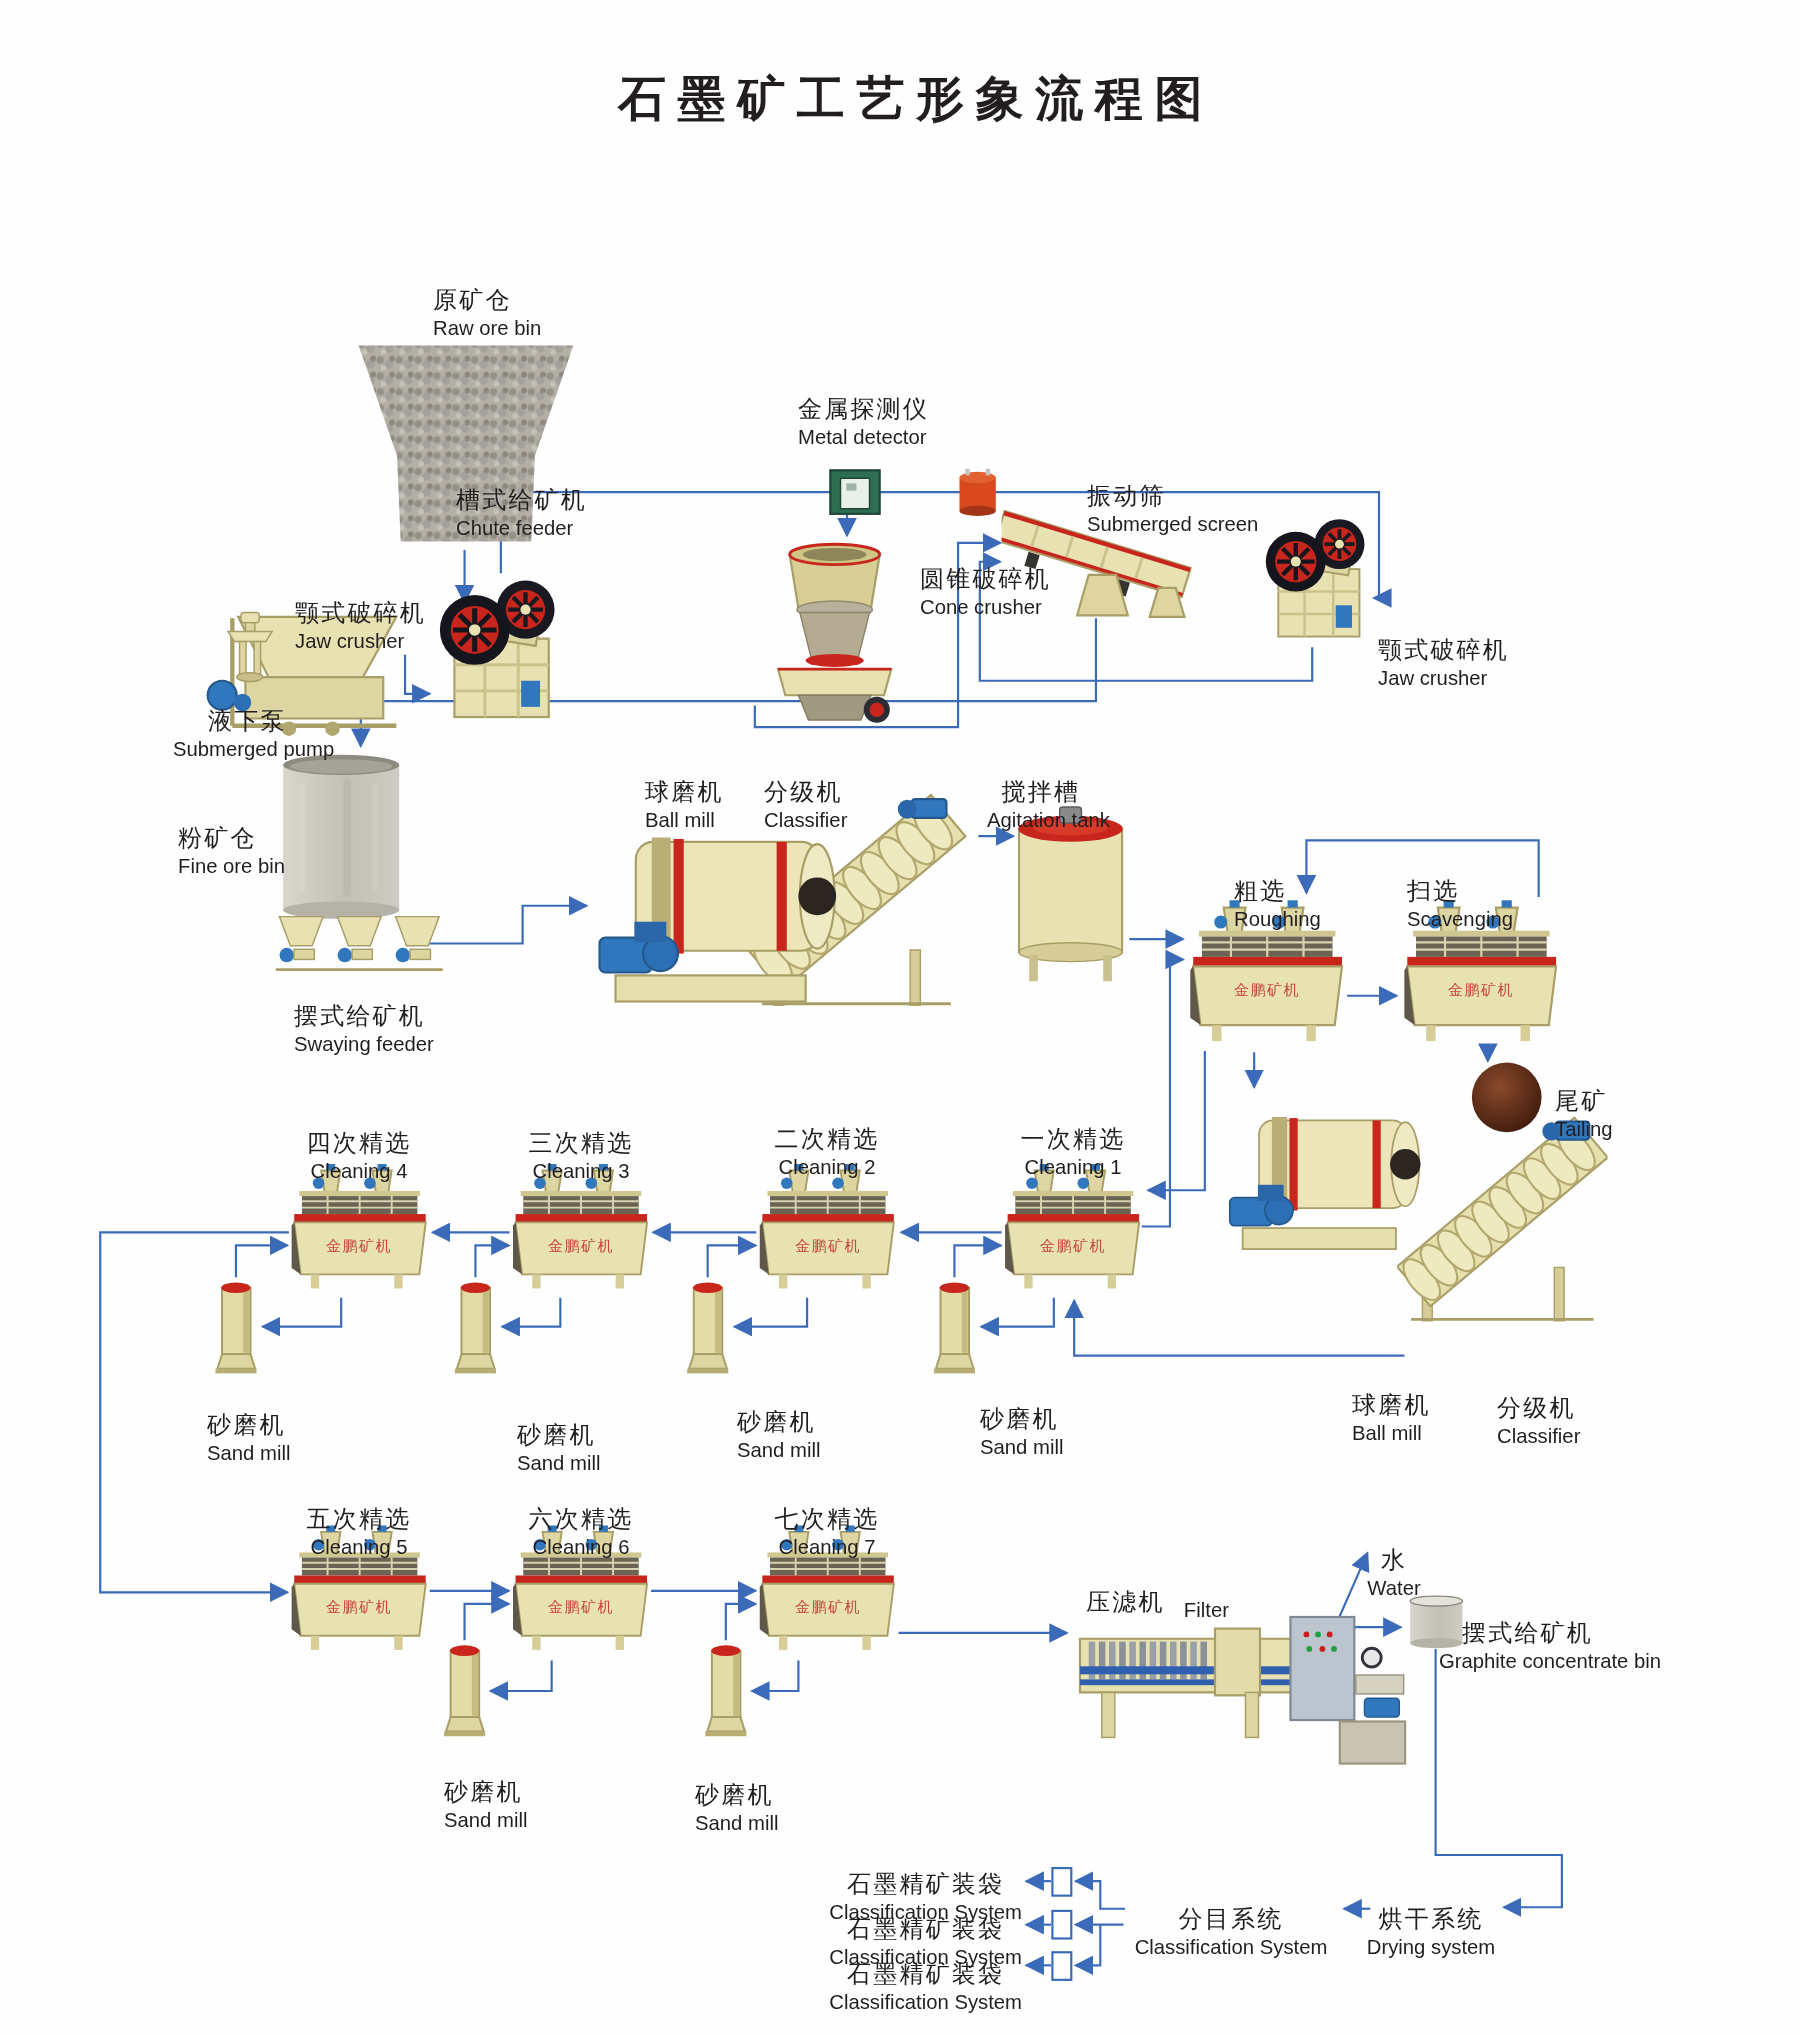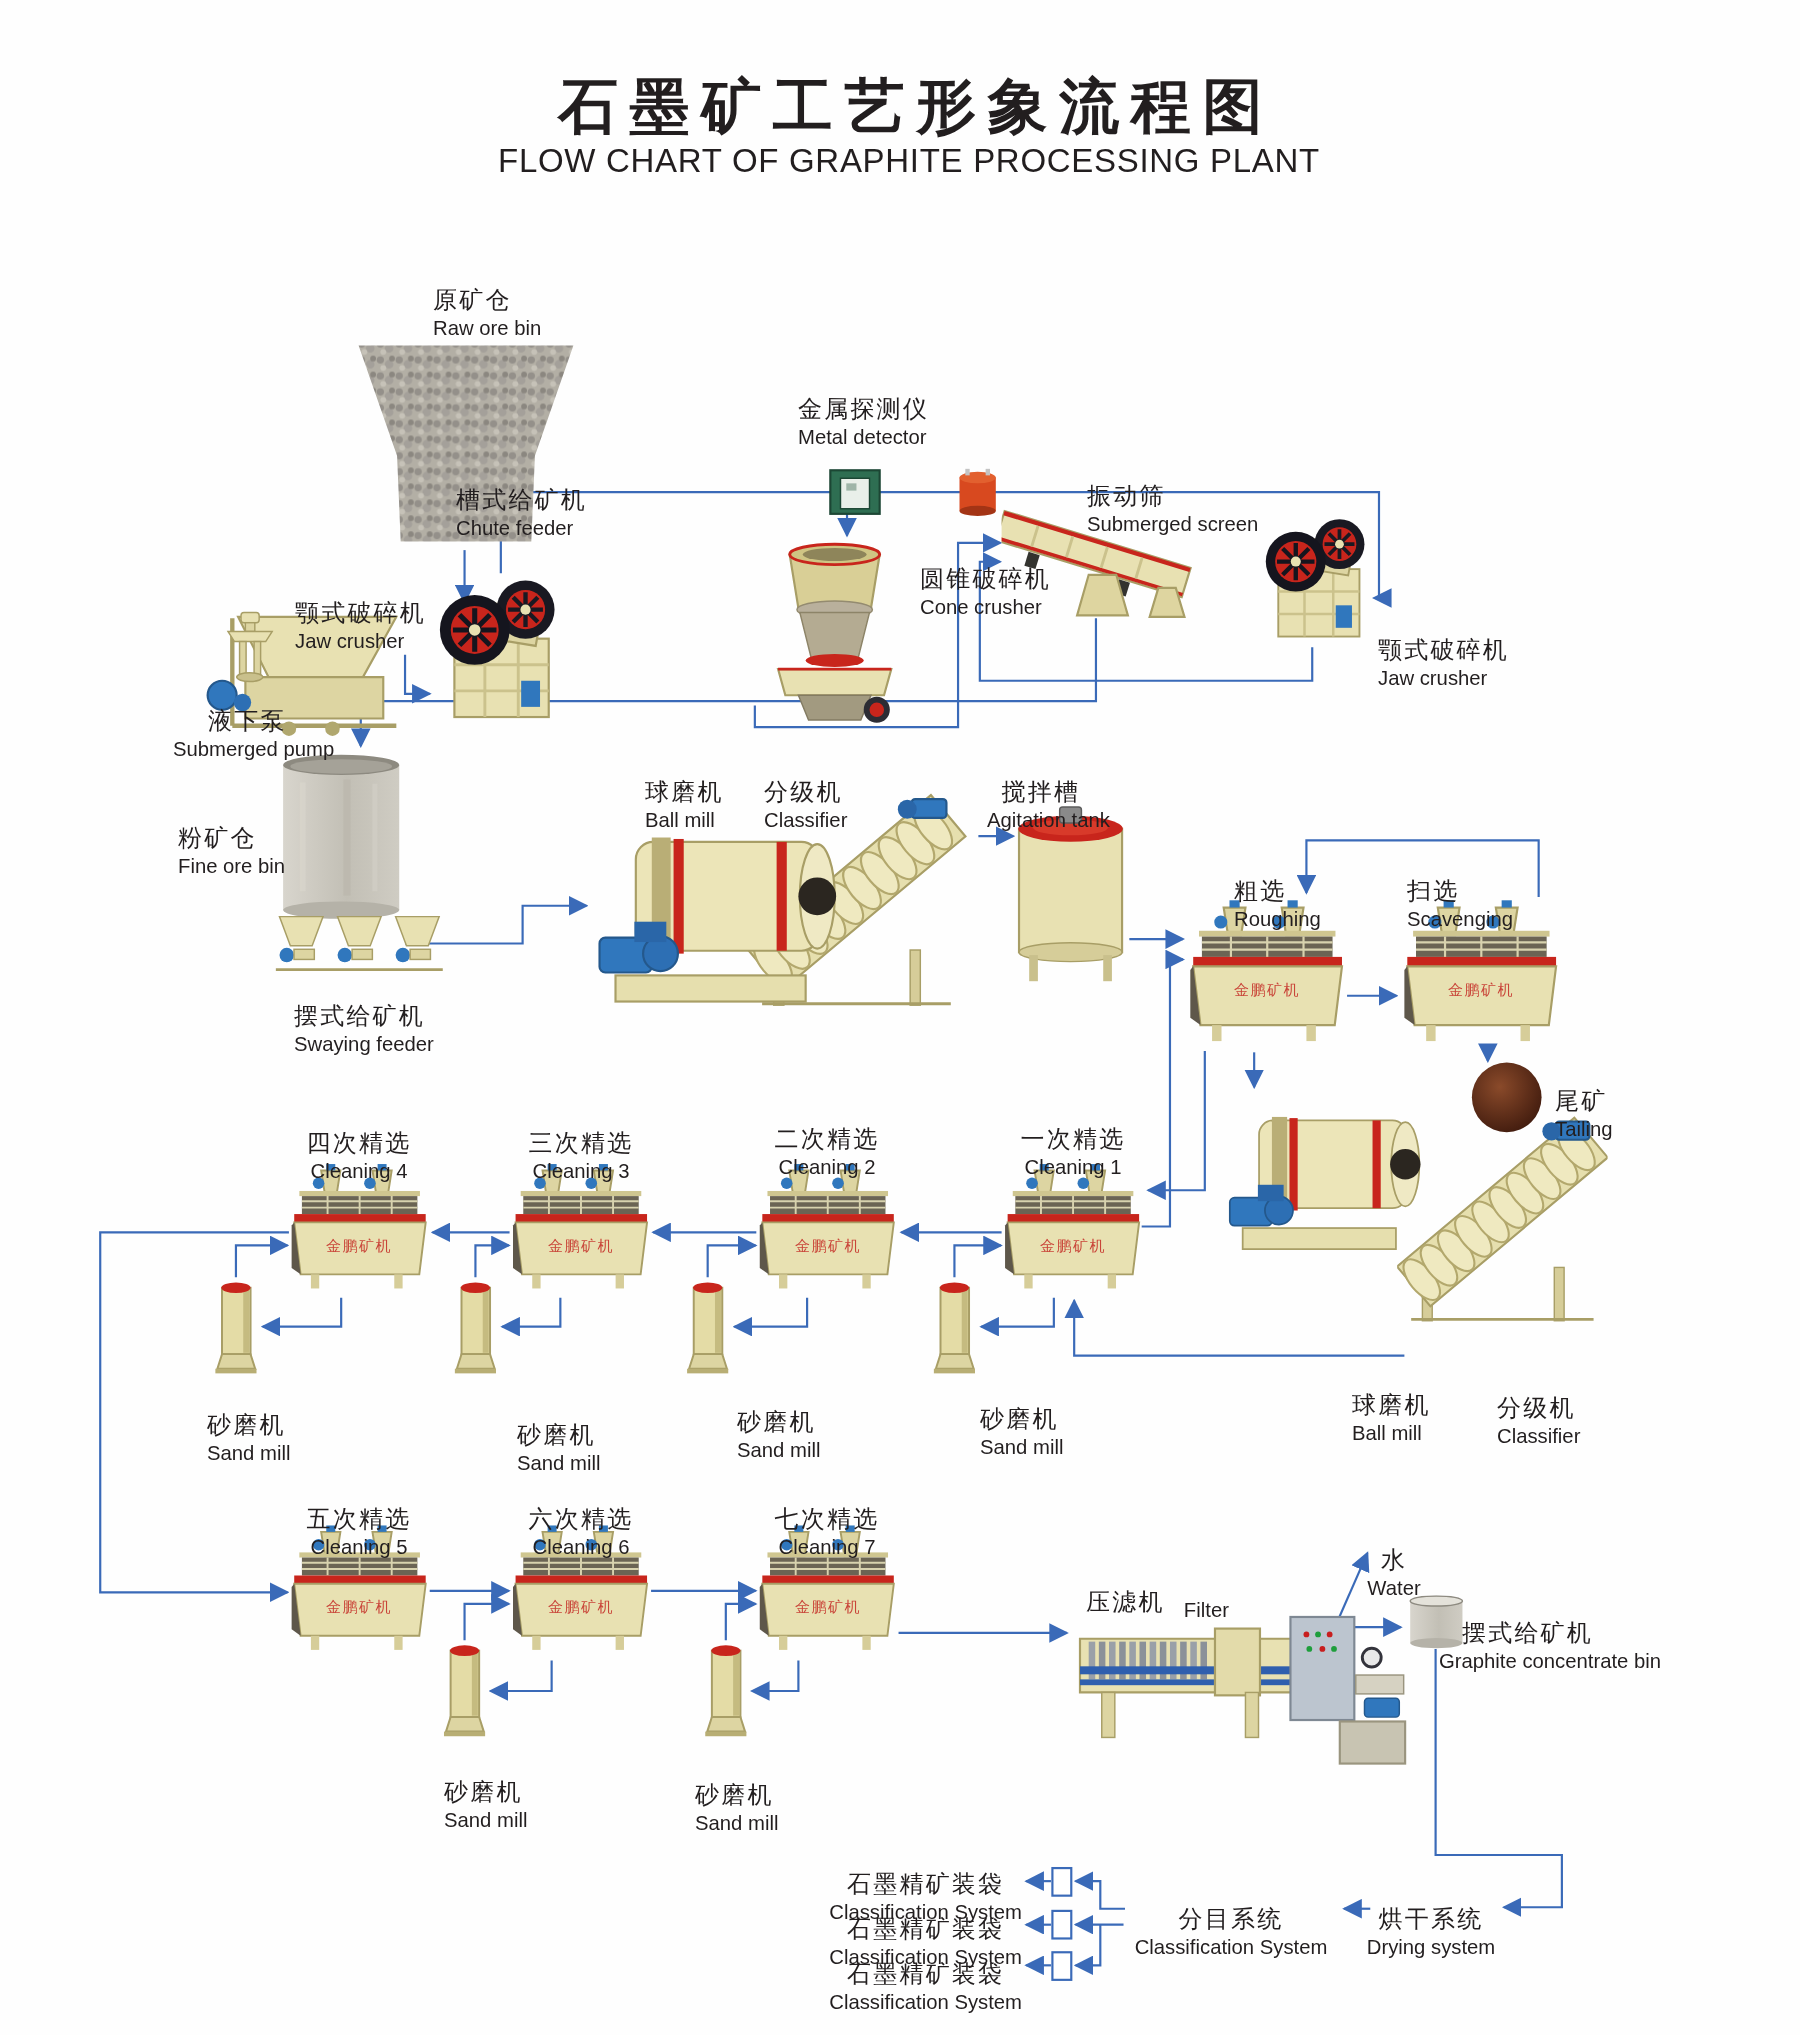--- a/index.html
+++ b/index.html
@@ -7,21 +7,21 @@
           font-family:"Liberation Sans",sans-serif;color:#221e1f;overflow:hidden;}
   #scene{position:absolute;left:0;top:0;}
   .lbl{position:absolute;white-space:nowrap;line-height:1.3;color:#221e1f;}
   .lbl .zh{font-size:24px;letter-spacing:2.2px;margin-top:24px;}
   .lbl .en{font-size:20.3px;letter-spacing:0px;}
   .ctr{transform:translateX(-50%);text-align:center;}
   .rgt{text-align:center;}
   .inline .zh,.inline .en{display:inline-block;vertical-align:middle;}
   .inline .en{margin-left:16px;margin-top:42px;}
   .title-zh{position:absolute;left:916px;top:67px;transform:translateX(-50%);
-            font-size:60px;font-weight:bold;letter-spacing:11.6px;}
+            font-size:48px;font-weight:bold;letter-spacing:11.6px;}
   .title-en{position:absolute;left:909px;top:142px;transform:translateX(-50%);
             font-size:33px;letter-spacing:0.7px;}
   .brand{position:absolute;width:80px;font-size:15px;color:#c42a24;text-align:center;
          letter-spacing:1.5px;opacity:.85;}
 </style>
 </head>
 <body>
 
 <div id="canvas">
 
@@ -352,21 +352,20 @@
 <use href="#s-sandmill" x="608" y="2262" width="64" height="140"></use>
 <use href="#s-sandmill" x="968" y="2262" width="64" height="140"></use>
 <use href="#s-press" x="1478" y="2200" width="470" height="240"></use>
 <use href="#s-smallbin" x="1938" y="2198" width="82" height="74"></use>
 <rect x="1450" y="2574" width="26" height="38" fill="#ffffff" stroke="#3a6ab8" stroke-width="3"></rect>
 <rect x="1450" y="2633" width="26" height="38" fill="#ffffff" stroke="#3a6ab8" stroke-width="3"></rect>
 <rect x="1450" y="2690" width="26" height="38" fill="#ffffff" stroke="#3a6ab8" stroke-width="3"></rect>
 </svg>
 
 <div class="title-zh">石墨矿工艺形象流程图</div>
-<div class="title-en">FLOW CHART OF GRAPHITE PROCESSING PLANT</div>
 
 <div class="lbl" style="left:433px;top:260px">
   <div class="zh">原矿仓</div>
   <div class="en">Raw ore bin</div>
 </div>
 <div class="lbl" style="left:456px;top:460px">
   <div class="zh">槽式给矿机</div>
   <div class="en">Chute feeder</div>
 </div>
 <div class="lbl" style="left:295px;top:573px">

